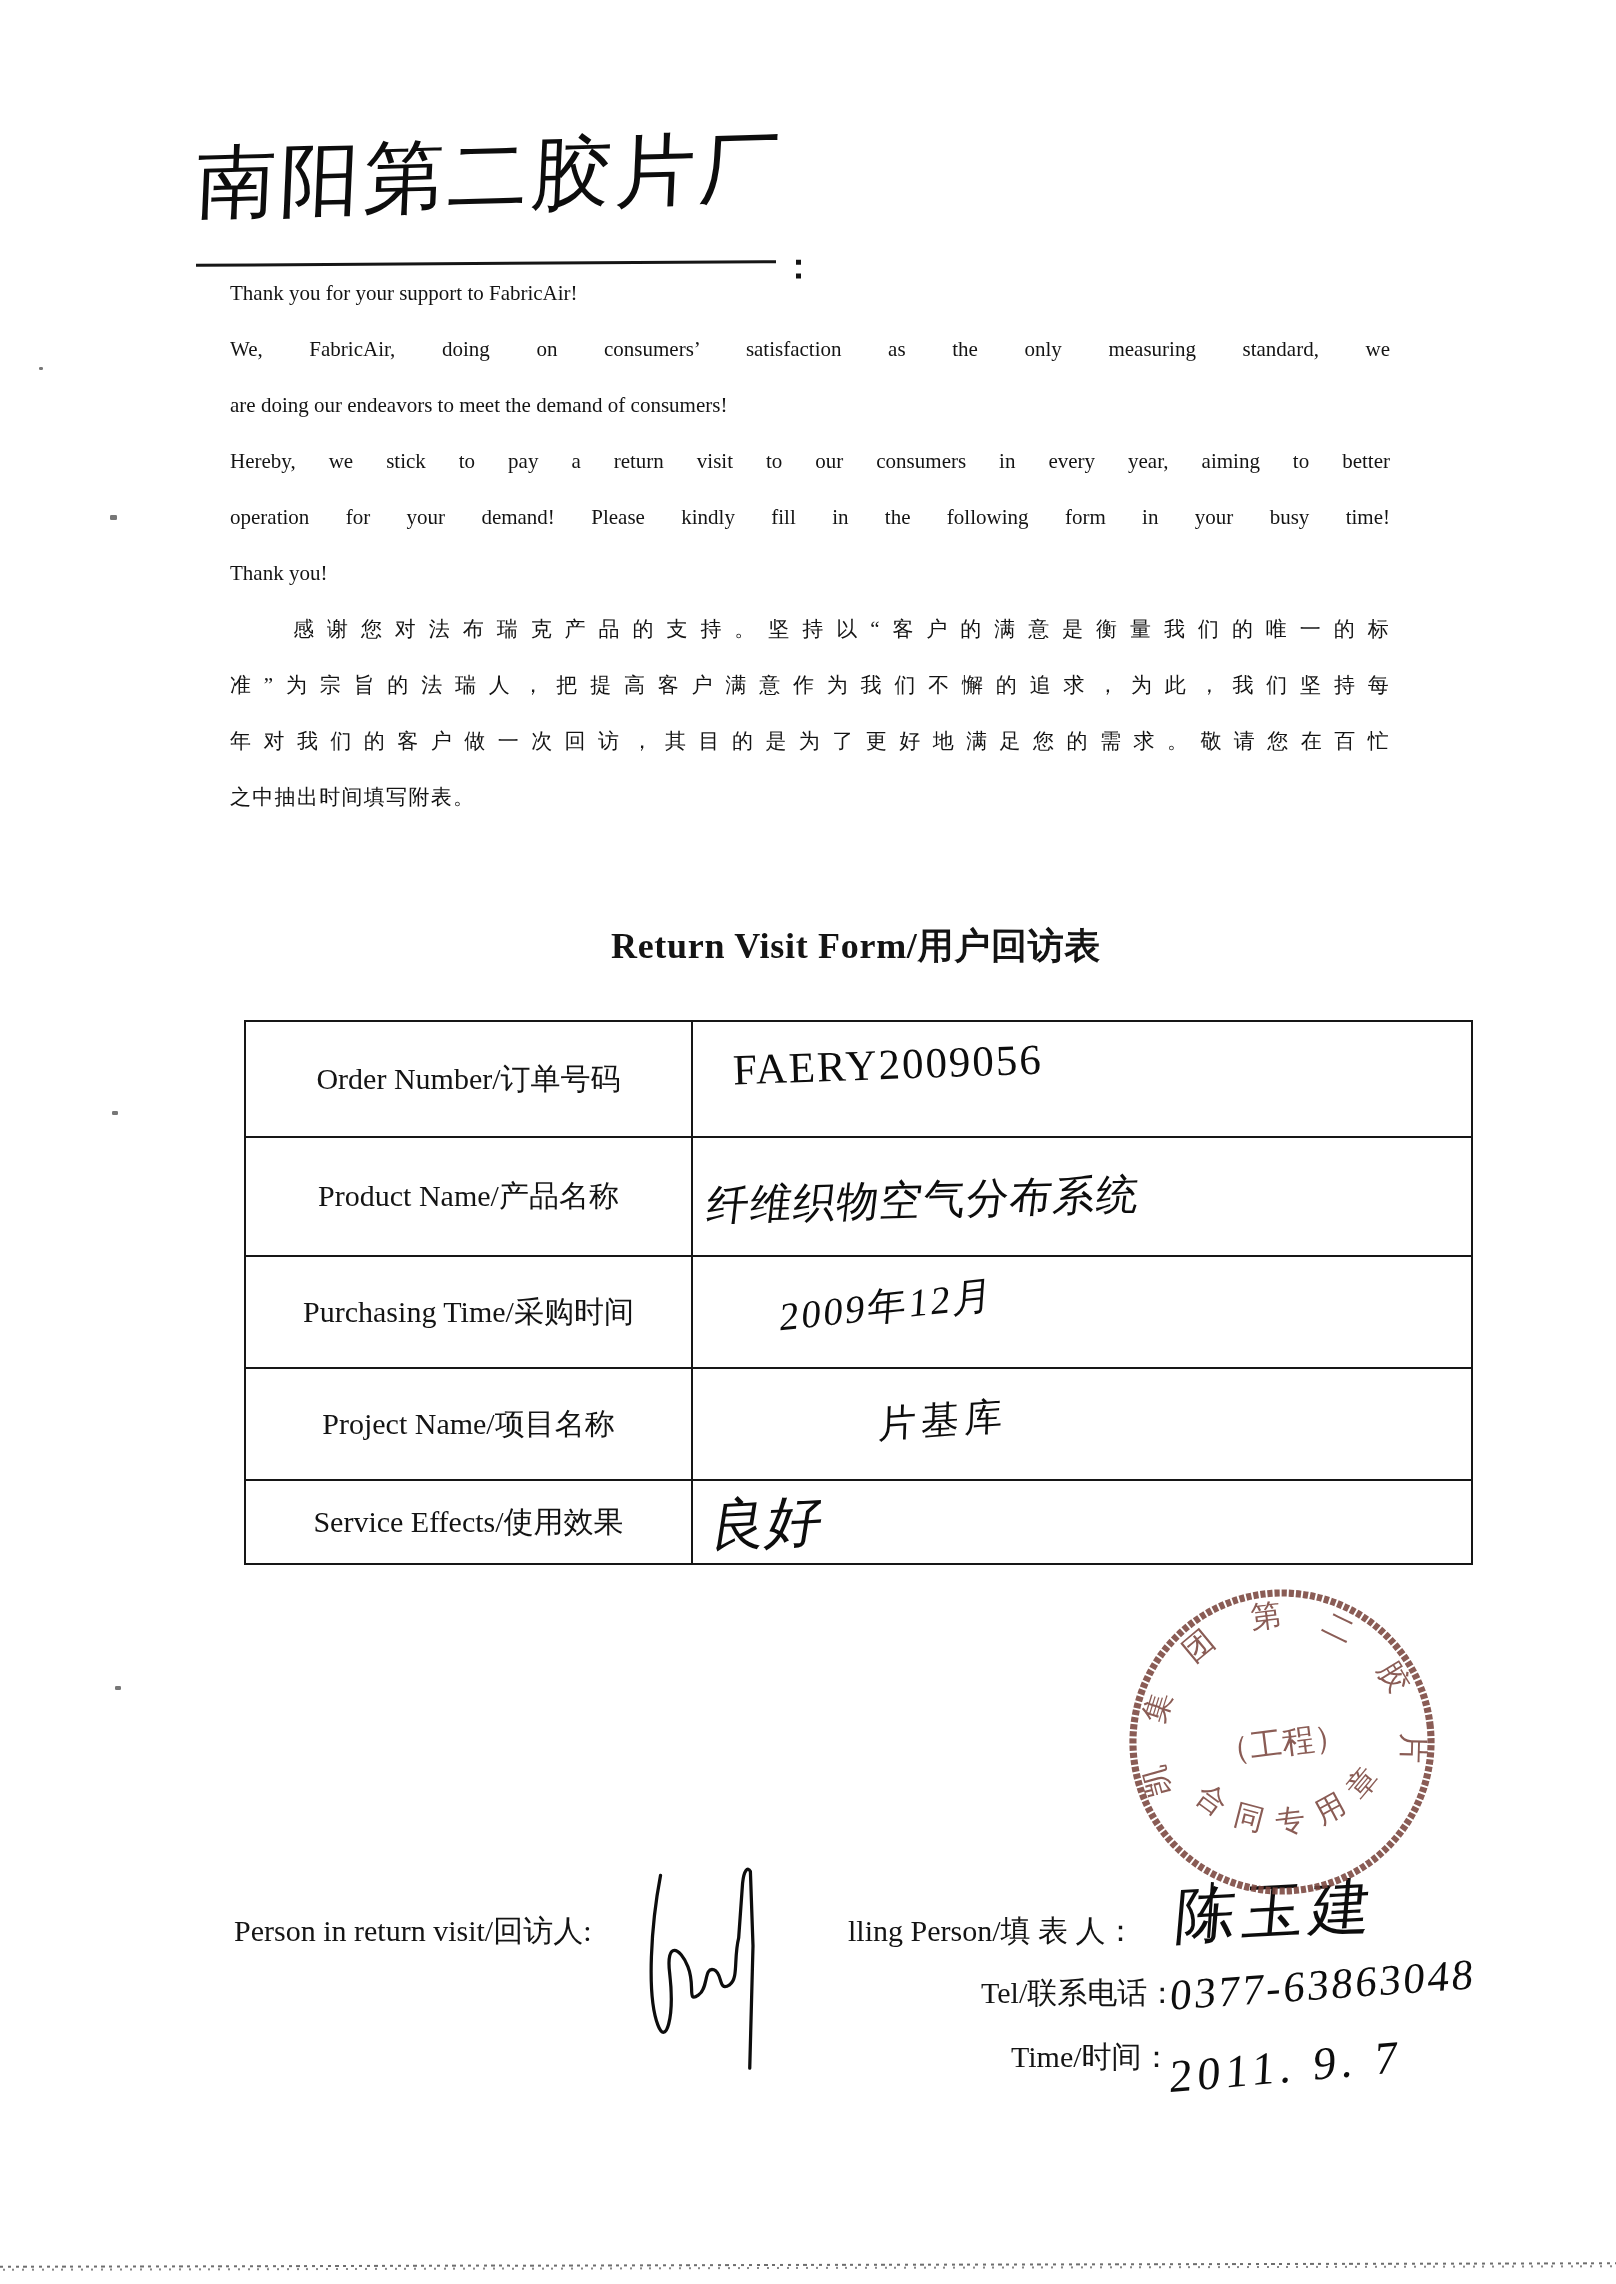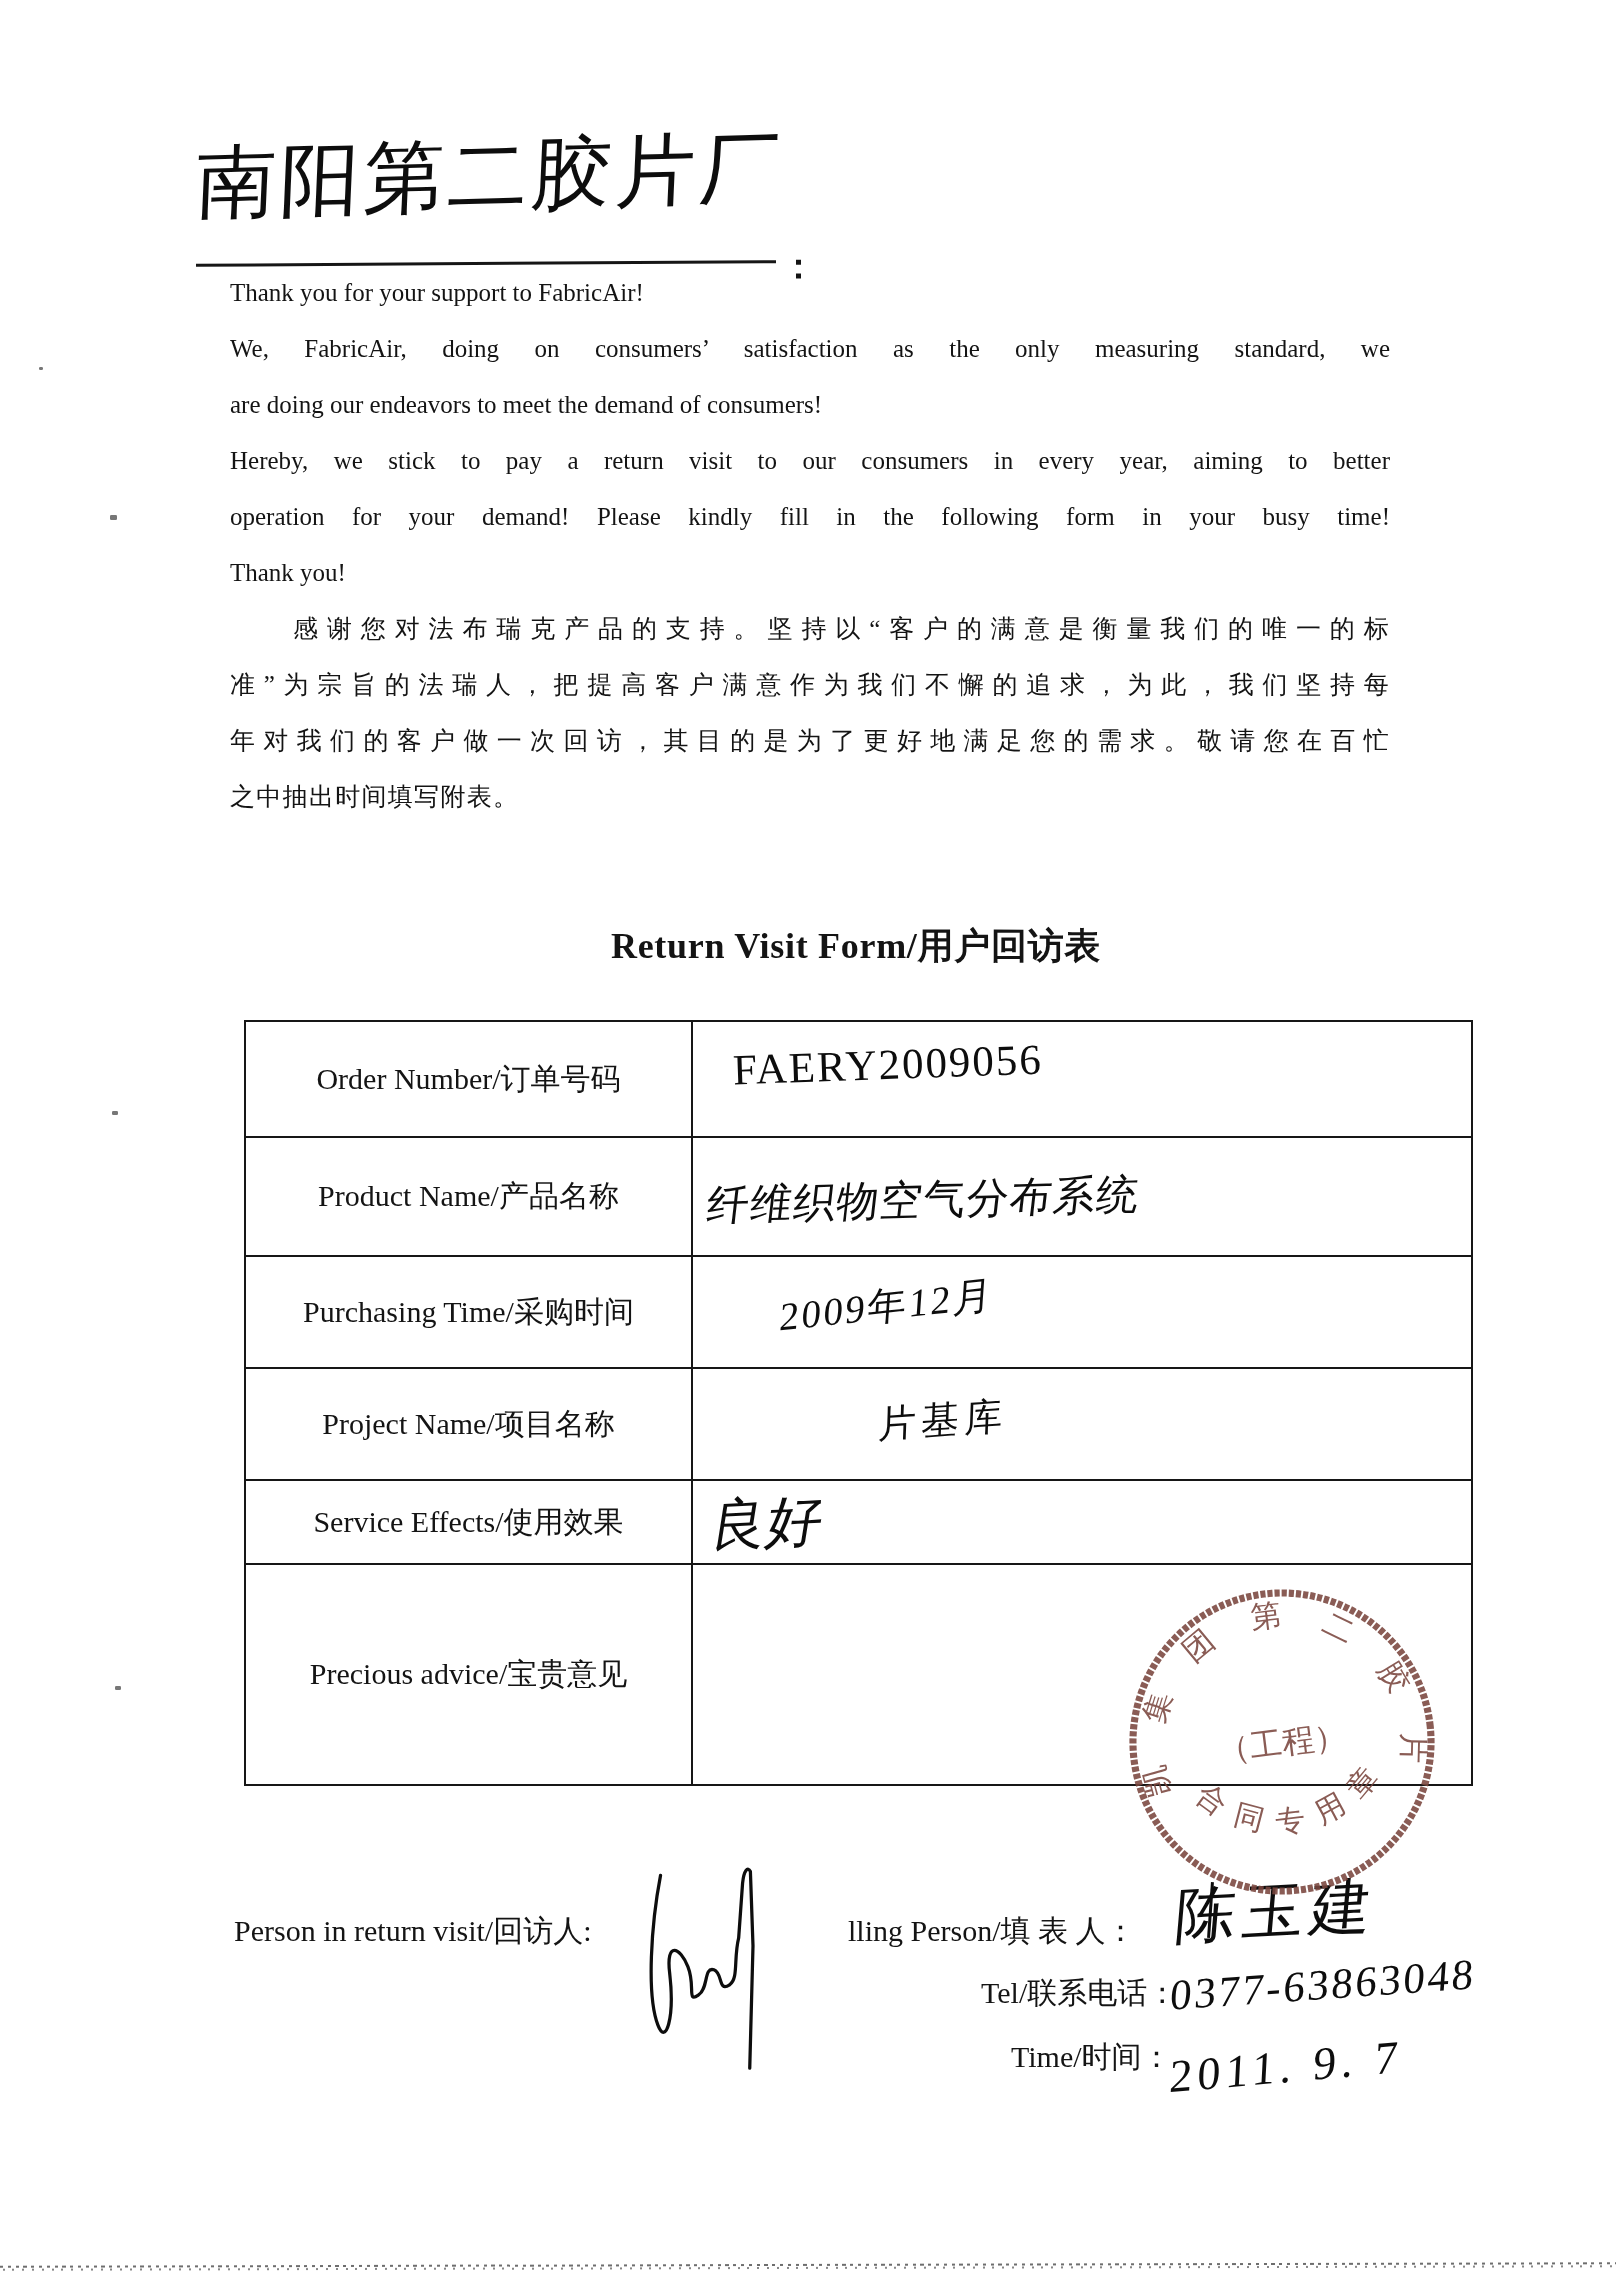--- a/index.html
+++ b/index.html
@@ -10,21 +10,21 @@
   .hand{font-family:cursive;color:#0d0d0d;white-space:nowrap;}
 
   
   .hw-heading{position:absolute;left:196px;top:136px;font-size:80px;line-height:1;
               transform:rotate(-1.5deg) skewX(-4deg);letter-spacing:3.9px;}
   .heading-underline{position:absolute;left:196px;top:262px;width:580px;height:3.3px;background:#161616;
               transform:rotate(-0.35deg);}
   .heading-colon{position:absolute;left:781px;top:243px;font-size:35px;font-weight:bold;}
 
   
-  .intro{position:absolute;left:230px;top:265px;width:1160px;font-size:25px;}
+  .intro{position:absolute;left:230px;top:265px;width:1160px;font-size:21px;}
   .intro .line{height:56px;line-height:56px;white-space:nowrap;}
   .intro .line.j{white-space:normal;text-align:justify;text-align-last:justify;}
   .intro .line.zh{letter-spacing:1.3px;}
   .intro .line.indent{padding-left:63px;}
 
   
   .form-title{position:absolute;left:0;top:922px;width:1616px;text-align:center;
               font-size:36px;font-weight:bold;letter-spacing:0.7px;margin-left:48px;}
 
   
@@ -111,26 +111,20 @@
       <td class="val">
         <span class="cellhand hand v-project">片基库</span>
       </td>
     </tr>
     <tr style="height:84px;">
       <td class="lbl">Service Effects/使用效果</td>
       <td class="val">
         <span class="cellhand hand v-effect">良好</span>
       </td>
     </tr>
-    <tr style="height:221px;">
-      <td class="lbl">Precious advice/宝贵意见</td>
-      <td class="val">
-        <span class="cellhand hand"></span>
-      </td>
-    </tr>
   </tbody>
     </table>
 
   <svg class="stamp" viewBox="0 0 500 500">
     <circle cx="250" cy="250" r="230" fill="none" stroke-width="11" stroke-dasharray="8 3"></circle>
     <path id="sealArcTop" d="M 74,316 A 186,186 0 1 1 426,316" fill="none"></path>
     <path id="sealArcBottom" d="M 92,300 A 186,186 0 0 0 408,300" fill="none"></path>
     <text font-size="47" letter-spacing="2">
       <textPath href="#sealArcTop" startOffset="50%" text-anchor="middle" textLength="900">乐凯集团第二胶片厂</textPath>
     </text>

